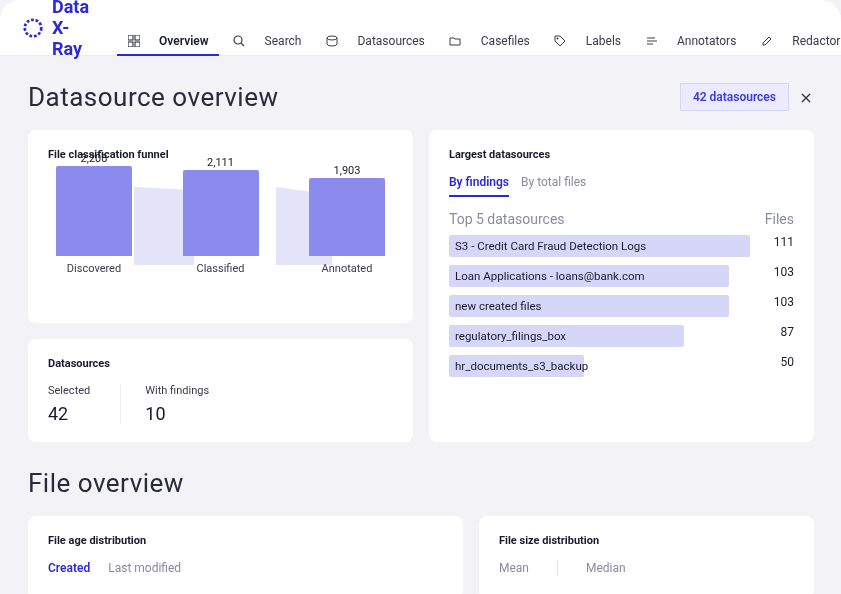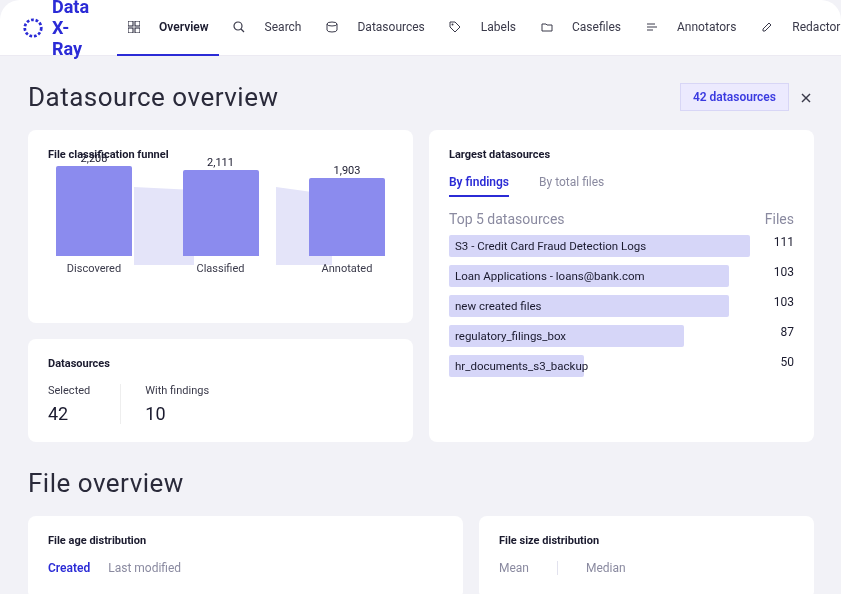--- a/index.html
+++ b/index.html
@@ -33,21 +33,21 @@
     color: #2b2bd6;
   }
   .nav {
     display: flex;
     gap: 4px;
     font-size: 12px;
     flex: 1;
   }
   .nav-item {
     display: flex;
-    align-items: center;
+    align-items: flex-end;
     gap: 19px;
     padding: 6px 10px;
     color: #3a3a4a;
     cursor: pointer;
     border-bottom: 2px solid transparent;
     height: 56px;
     position: relative;
   }
   .nav-item.active {
     border-bottom: 2px solid #2b2bd6;
@@ -145,21 +145,21 @@
   }
 
   
   .metrics { display:flex; gap:30px; }
   .metric .lbl { font-size:11px; color:#3a3a4a; margin-bottom:6px;}
   .metric .val { font-size:18px; font-weight:400; color:#1a1a2e;}
   .metric + .metric { border-left: 1px solid #eee; padding-left: 24px;}
 
   
   .card.tall { grid-row: span 2; }
-  .subtabs { display:flex; gap:30px; font-size:12px; margin-bottom:14px; color:#8a8aa0;}
+  .subtabs { display:flex; gap:12px; font-size:12px; margin-bottom:14px; color:#8a8aa0;}
   .subtab { padding-bottom:6px; cursor:pointer; }
   .subtab.active { color:#2b2bd6; border-bottom:2px solid #2b2bd6; font-weight:600;}
   .list-head { display:flex; justify-content:space-between; font-size:14px; color:#8a8aa0; margin-bottom:8px;}
   .ds-row { display:flex; gap:14px; margin-bottom:8px;}
   .ds-bar-wrap { flex:1; position:relative; height:22px; }
   .ds-bar {
     position:absolute; left:0; top:0; height:22px;
     background:#d6d6f8; border-radius:2px;
   }
   .ds-bar-label {
@@ -220,33 +220,33 @@
           <svg width="12" height="12" viewBox="0 0 12 12">
             <ellipse cx="6" cy="3" rx="5" ry="2" fill="none" stroke="#3a3a4a" stroke-width="1"></ellipse>
             <path d="M1 3 V9 a5 2 0 0 0 10 0 V3" fill="none" stroke="#3a3a4a" stroke-width="1"></path>
           </svg>
         </span>
       <span>Datasources</span>
     </div>
     <div class="nav-item">
       <span class="ico">
           <svg width="12" height="12" viewBox="0 0 12 12">
+            <path d="M1 3 h4 l1 1 h5 v6 h-10 z" fill="none" stroke="#3a3a4a" stroke-width="1"></path>
+          </svg>
+        </span>
+      <span>Casefiles</span>
+    </div>
+    <div class="nav-item">
+      <span class="ico">
+          <svg width="12" height="12" viewBox="0 0 12 12">
             <path d="M1 1 h5 l5 5 -5 5 -5 -5 z" fill="none" stroke="#3a3a4a" stroke-width="1"></path>
             <circle cx="3.5" cy="3.5" r="1" fill="#3a3a4a"></circle>
           </svg>
         </span>
       <span>Labels</span>
-    </div>
-    <div class="nav-item">
-      <span class="ico">
-          <svg width="12" height="12" viewBox="0 0 12 12">
-            <path d="M1 3 h4 l1 1 h5 v6 h-10 z" fill="none" stroke="#3a3a4a" stroke-width="1"></path>
-          </svg>
-        </span>
-      <span>Casefiles</span>
     </div>
     <div class="nav-item">
       <span class="ico">
           <svg width="12" height="12" viewBox="0 0 12 12">
             <line x1="1" y1="3" x2="9" y2="3" stroke="#3a3a4a" stroke-width="1"></line>
             <line x1="1" y1="6" x2="11" y2="6" stroke="#3a3a4a" stroke-width="1"></line>
             <line x1="1" y1="9" x2="7" y2="9" stroke="#3a3a4a" stroke-width="1"></line>
           </svg>
         </span>
       <span>Annotators</span>

